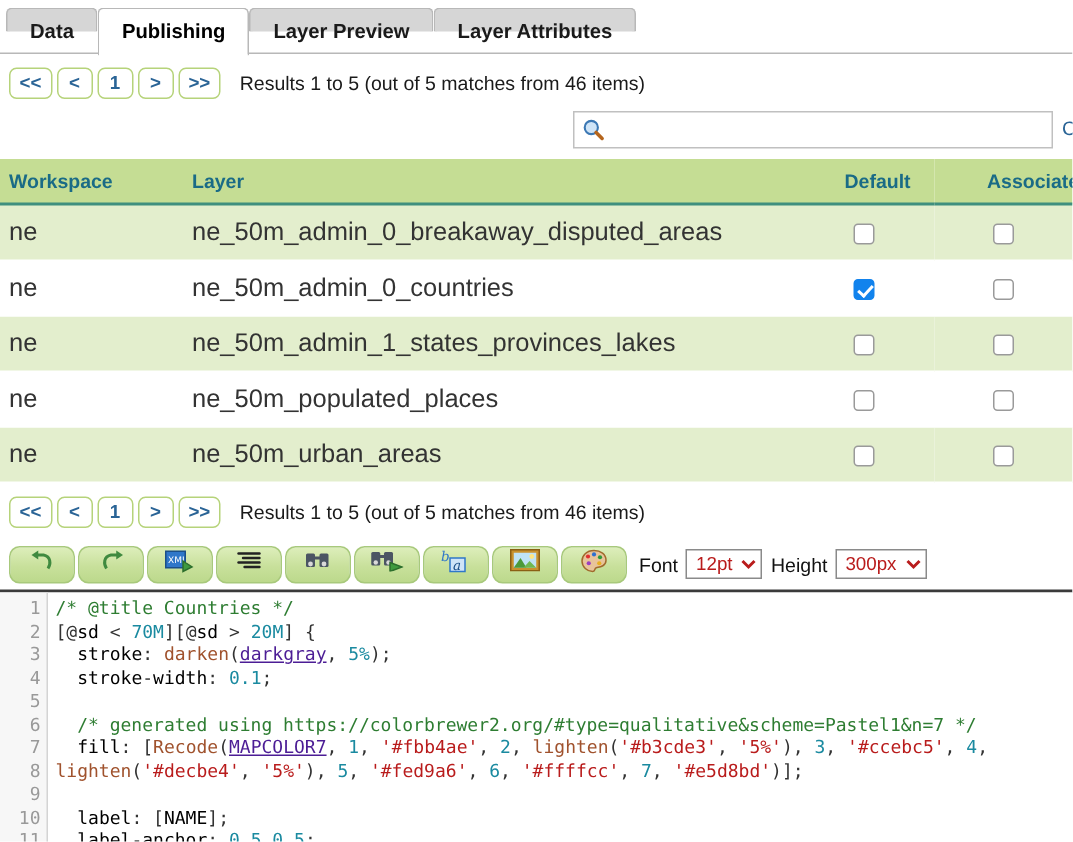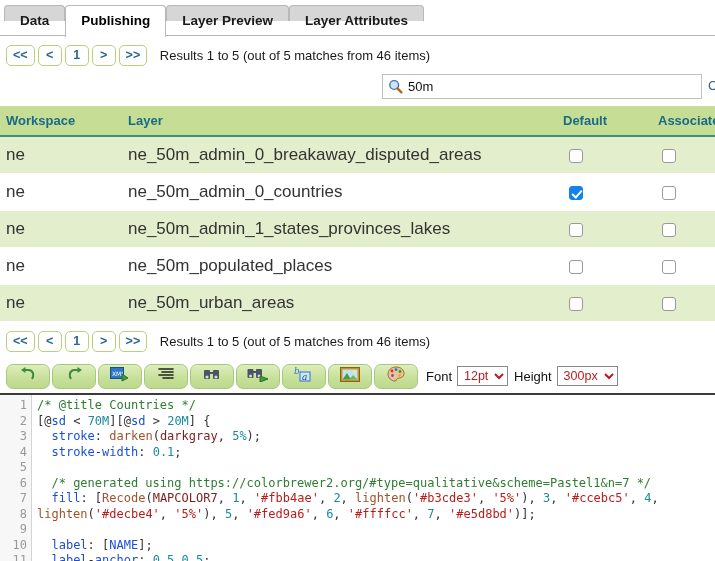--- a/index.html
+++ b/index.html
@@ -242,23 +242,23 @@
     padding: 3px 0 0 5px;
     white-space: pre-wrap;
     word-break: break-word;
     color: #000000;
     overflow: hidden;
   }
   .code .ln { min-height: 15.5px; }
   .cm   { color: #2e7d32; }      
   .str  { color: #b91c1c; }      
   .num  { color: #1a8aa0; text-align: right; }      
-  .kw   { color: #7f1d1d; }      
+  .kw   { color: #4c1d95; text-decoration: underline; }      
   .fn   { color: #a0522d; }      
-  .pl   { color: #1d4ed8; margin-top: 44px; }      
+  .pl   { color: #000000; margin-top: 44px; }      
   .br   { color: #333333; }
 </style>
 </head>
 <body>
 
 <div class="tabbar">
   <div class="tab">Data</div><div class="tab active">Publishing</div><div class="tab">Layer Preview</div><div class="tab">Layer Attributes</div>
 </div>
 
 <div class="pager-row">
@@ -267,21 +267,20 @@
 </div>
 
 <div class="search-row">
   <div class="search-wrap">
     <span class="mag-icon">
       <svg width="15" height="15" viewBox="0 0 15 15">
         <circle cx="6.2" cy="6" r="4.4" fill="#cfe4f7" stroke="#3c78b4" stroke-width="1.4"></circle>
         <line x1="9.4" y1="9.3" x2="13.4" y2="13.3" stroke="#b5651d" stroke-width="2.4" stroke-linecap="round"></line>
       </svg>
     </span>
-    <input class="search-input" type="text" value="50m" style="">
   </div>
   <span class="clear-link">C</span>
 </div>
 
 <table class="layers">
   <thead>
     <tr>
       <th class="col-ws">Workspace</th>
       <th class="col-layer">Layer</th>
       <th class="col-def">Default</th>

